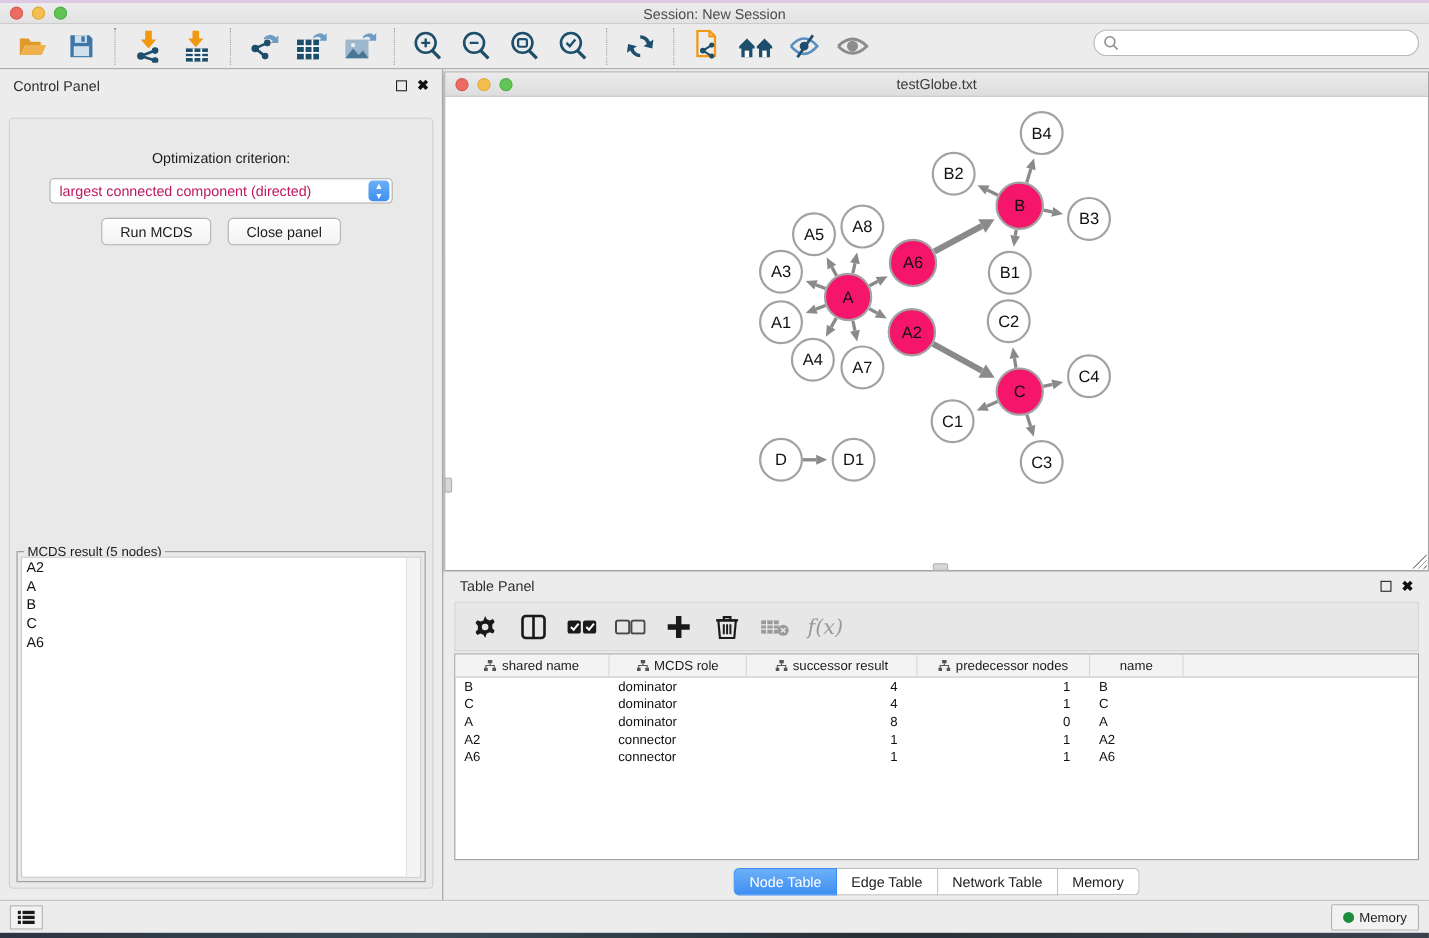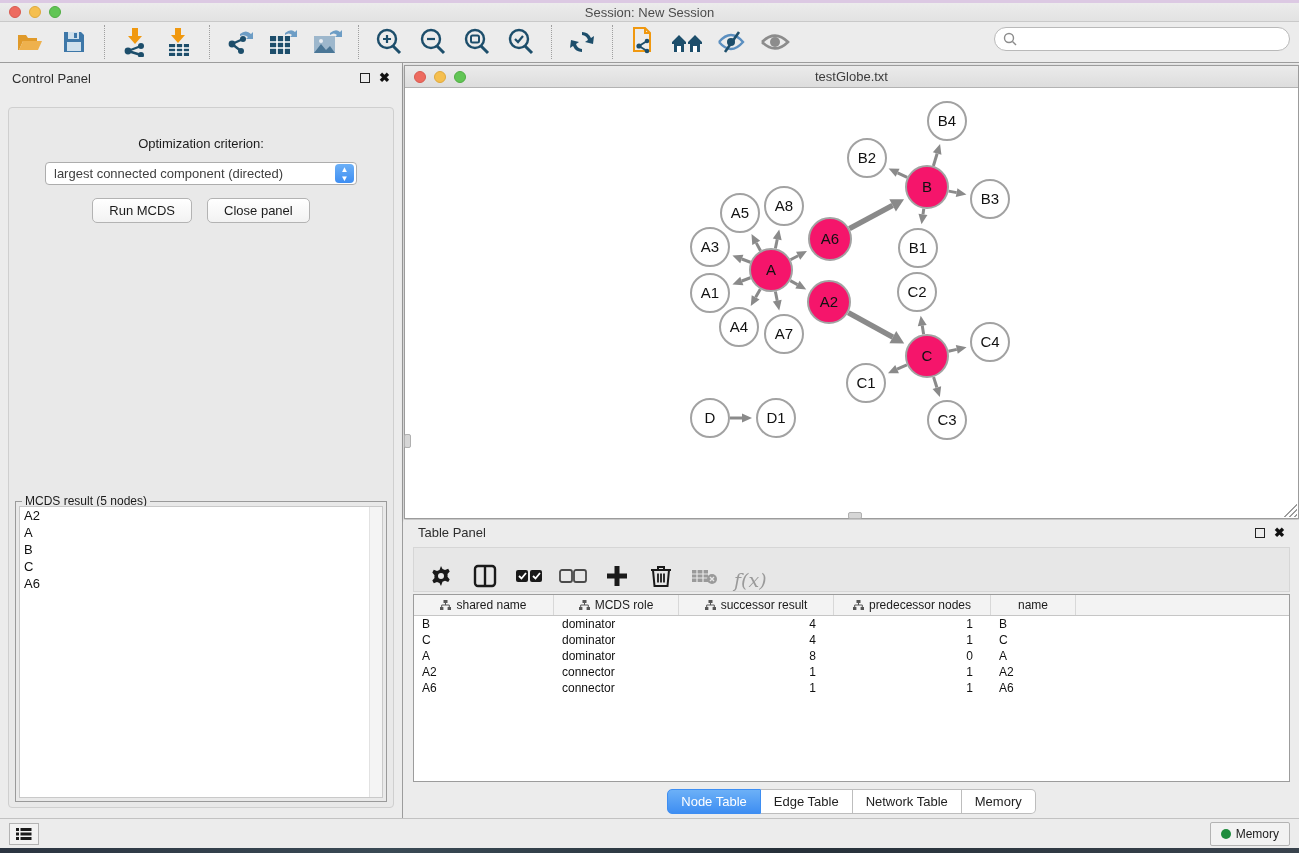--- a/index.html
+++ b/index.html
@@ -44,21 +44,21 @@
   .seg { font-size:13px; padding:4px 13px; background:#fff; border:1px solid #bdbdbd; border-left:none;
     color:#222; cursor:pointer; }
   .seg:first-child { border-left:1px solid #bdbdbd; border-radius:5px 0 0 5px; }
   .seg:last-child { border-radius:0 5px 5px 0; }
   .seg.active { background:linear-gradient(#6cb0f7,#3e8ef2); color:#fff; border-color:#3e8ef2; }
   .cp-content { position:absolute; left:8px; right:8px; top:44px; bottom:10px;
     background:#e9e9e9; border:1px solid #cfcfcf; border-radius:4px; }
   .opt-label { text-align:center; font-size:13px; color:#1c1c1c; margin-top:28px; }
   .combo { margin:11px auto 0; width:312px; height:23px; background:#fff; border:1px solid #adadad;
     border-radius:4px; display:flex; align-items:center; position:relative; cursor:pointer; }
-  .combo .combo-text { flex:1; font-size:13px; padding-left:8px; color:#404040; white-space:nowrap; }
+  .combo .combo-text { flex:1; font-size:13px; padding-left:8px; color:#be185d; white-space:nowrap; }
   .combo .stepper { width:19px; height:19px; margin-right:2px; border-radius:4px;
     background:linear-gradient(#6cb0f7,#3e8ef2); color:#fff; font-size:8px; line-height:9px;
     display:flex; flex-direction:column; align-items:center; justify-content:center; }
   .btn-row { display:flex; justify-content:center; gap:15px; margin-top:13px; }
   .push-btn { font-size:13px; color:#1b1b1b; background:linear-gradient(#ffffff,#f2f2f2);
     border:1px solid #b3b3b3; border-radius:5px; padding:4px 16px; cursor:pointer; }
   .result-box { position:absolute; left:6px; right:6px; top:393px; bottom:5px; border:1px solid #9a9a9a; }
   .result-legend { position:absolute; top:-8px; left:6px; background:#e9e9e9; padding:0 3px;
     font-size:12px; color:#1b1b1b; }
   .result-list { position:absolute; left:3px; top:4px; right:3px; bottom:3px; background:#fff;
@@ -84,21 +84,21 @@
     background:
       linear-gradient(135deg, transparent 48%, #9c9c9c 48%, #9c9c9c 54%, transparent 54%,
       transparent 68%, #9c9c9c 68%, #9c9c9c 74%, transparent 74%,
       transparent 88%, #9c9c9c 88%, #9c9c9c 94%, transparent 94%); }
 
   
   .table-panel { position:absolute; left:0; top:457px; width:895px; height:298px; background:#ececec; }
   .tp-header { height:25px; display:flex; align-items:center; padding:0 14px; position:relative; }
   .tp-header .tp-title { font-size:13px; color:#2e2e2e; flex:1; }
   .tp-toolbar { margin:2px 9px 0 9px; height:45px; background:#e7e7e7; border:1px solid #d6d6d6;
-    display:flex; align-items:flex-end; gap:14px; padding:0 12px; }
+    display:flex; align-items:center; gap:14px; padding:0 12px; }
   .tp-btn { width:30px; height:30px; display:flex; align-items:center; justify-content:center; cursor:pointer; }
   .fx-label { font-family:"DejaVu Serif", serif; font-style:italic; font-size:19px; color:#9a9a9a; }
   .tp-table { margin:2px 9px 0 9px; height:188px; background:#fff; border:1px solid #9c9c9c; overflow:hidden; }
   .thead { display:flex; height:21px; background:#f3f3f3; border-bottom:1px solid #c6c6c6; }
   .th { display:flex; align-items:center; justify-content:center; gap:5px; font-size:12px; color:#1b1b1b;
     border-right:1px solid #d8d8d8; cursor:pointer; }
   .tree-icon { width:11px; height:10px; }
   .trow { display:flex; height:16px; align-items:center; }
   .td { font-size:12px; color:#111; padding-left:8px; white-space:nowrap; overflow:hidden; }
   .td.num { text-align:right; padding-right:18px; padding-left:0; }

